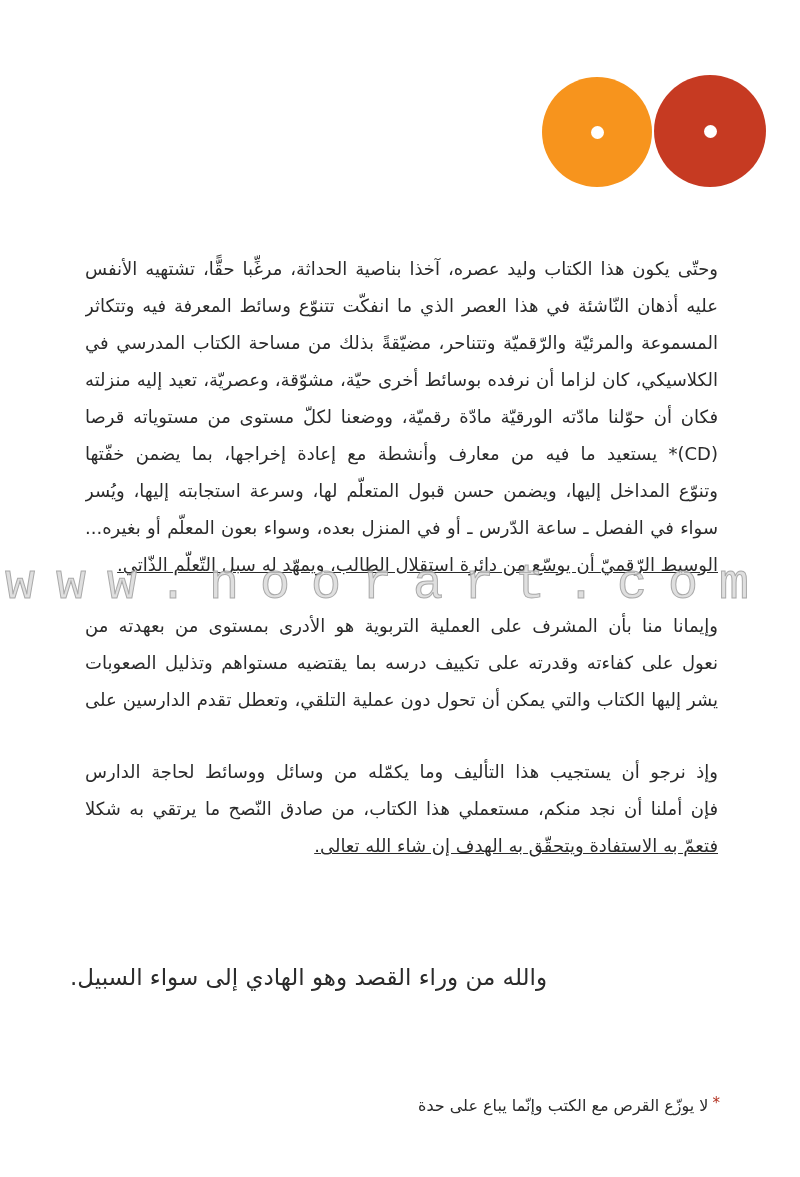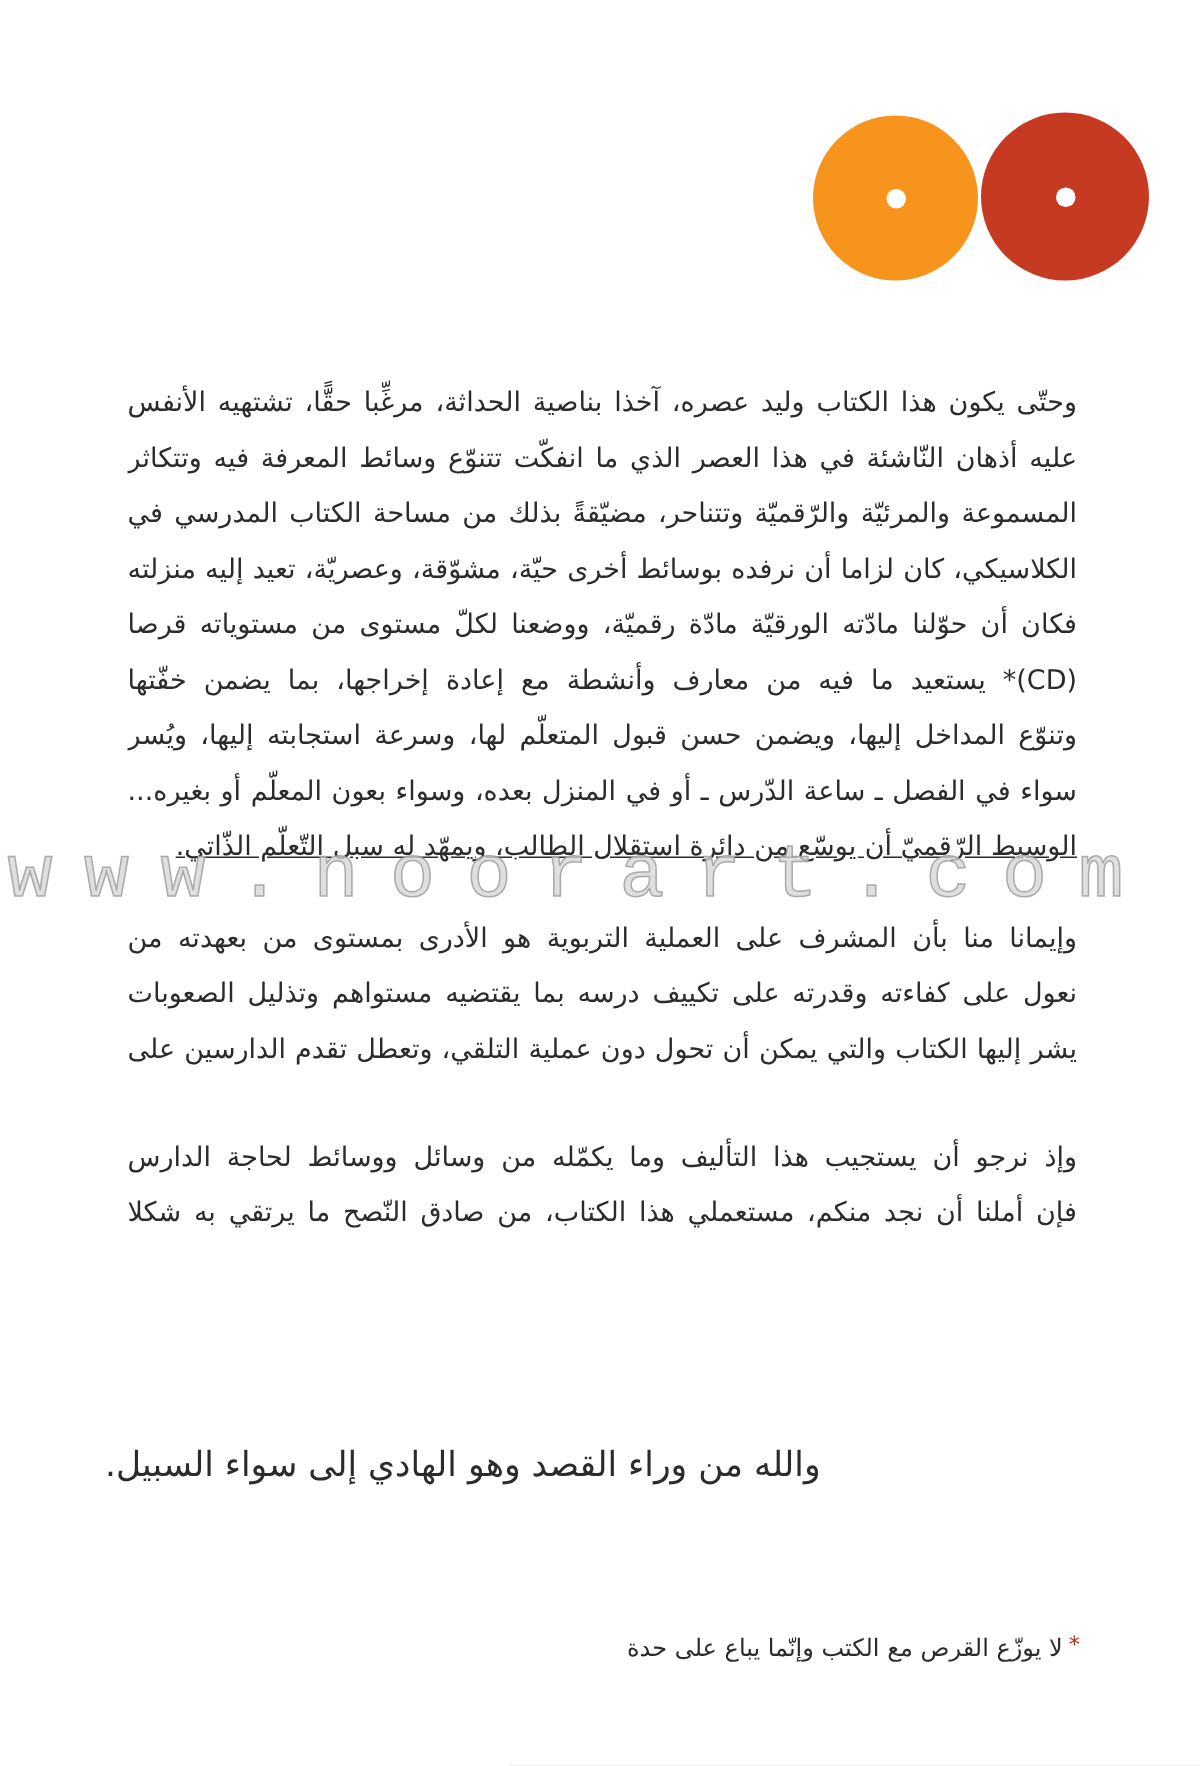--- a/index.html
+++ b/index.html
@@ -73,21 +73,21 @@
     white-space: nowrap;
     z-index: 1;
   }
 
   
   .footnote {
     position: absolute;
     right: 80px; top: 1086px;
     direction: rtl;
     font-size: 16px;
-    line-height: 20px;
+    line-height: 34px;
     white-space: nowrap;
     z-index: 1;
   }
   .footnote .star {
     color: #b23120;
     font-size: 15px;
     vertical-align: 3px;
     margin-left: 4px;
   }
 </style>
@@ -119,20 +119,21 @@
 
   <div class="para para-2">
     <div class="tline">وإيمانا منا بأن المشرف على العملية التربوية هو الأدرى بمستوى من بعهدته من متعلمين، فإننا</div>
     <div class="tline">نعول على كفاءته وقدرته على تكييف درسه بما يقتضيه مستواهم وتذليل الصعوبات التي لم</div>
     <div class="tline">يشر إليها الكتاب والتي يمكن أن تحول دون عملية التلقي، وتعطل تقدم الدارسين على الوجه</div>
   </div>
 
   <div class="para para-3">
     <div class="tline">وإذ نرجو أن يستجيب هذا التأليف وما يكمّله من وسائل ووسائط لحاجة الدارس والمدرس،</div>
     <div class="tline">فإن أملنا أن نجد منكم، مستعملي هذا الكتاب، من صادق النّصح ما يرتقي به شكلا ومضمونا</div>
+    <div class="tline last">فتعمّ به الاستفادة ويتحقّق به الهدف إن شاء الله تعالى.</div>
   </div>
 
   <div class="closing">والله من وراء القصد وهو الهادي إلى سواء السبيل.</div>
 
   <div class="footnote">
     <span class="star">*</span><span>لا يوزّع القرص مع الكتب وإنّما يباع على حدة</span>
   </div>
 
 </div>
 

